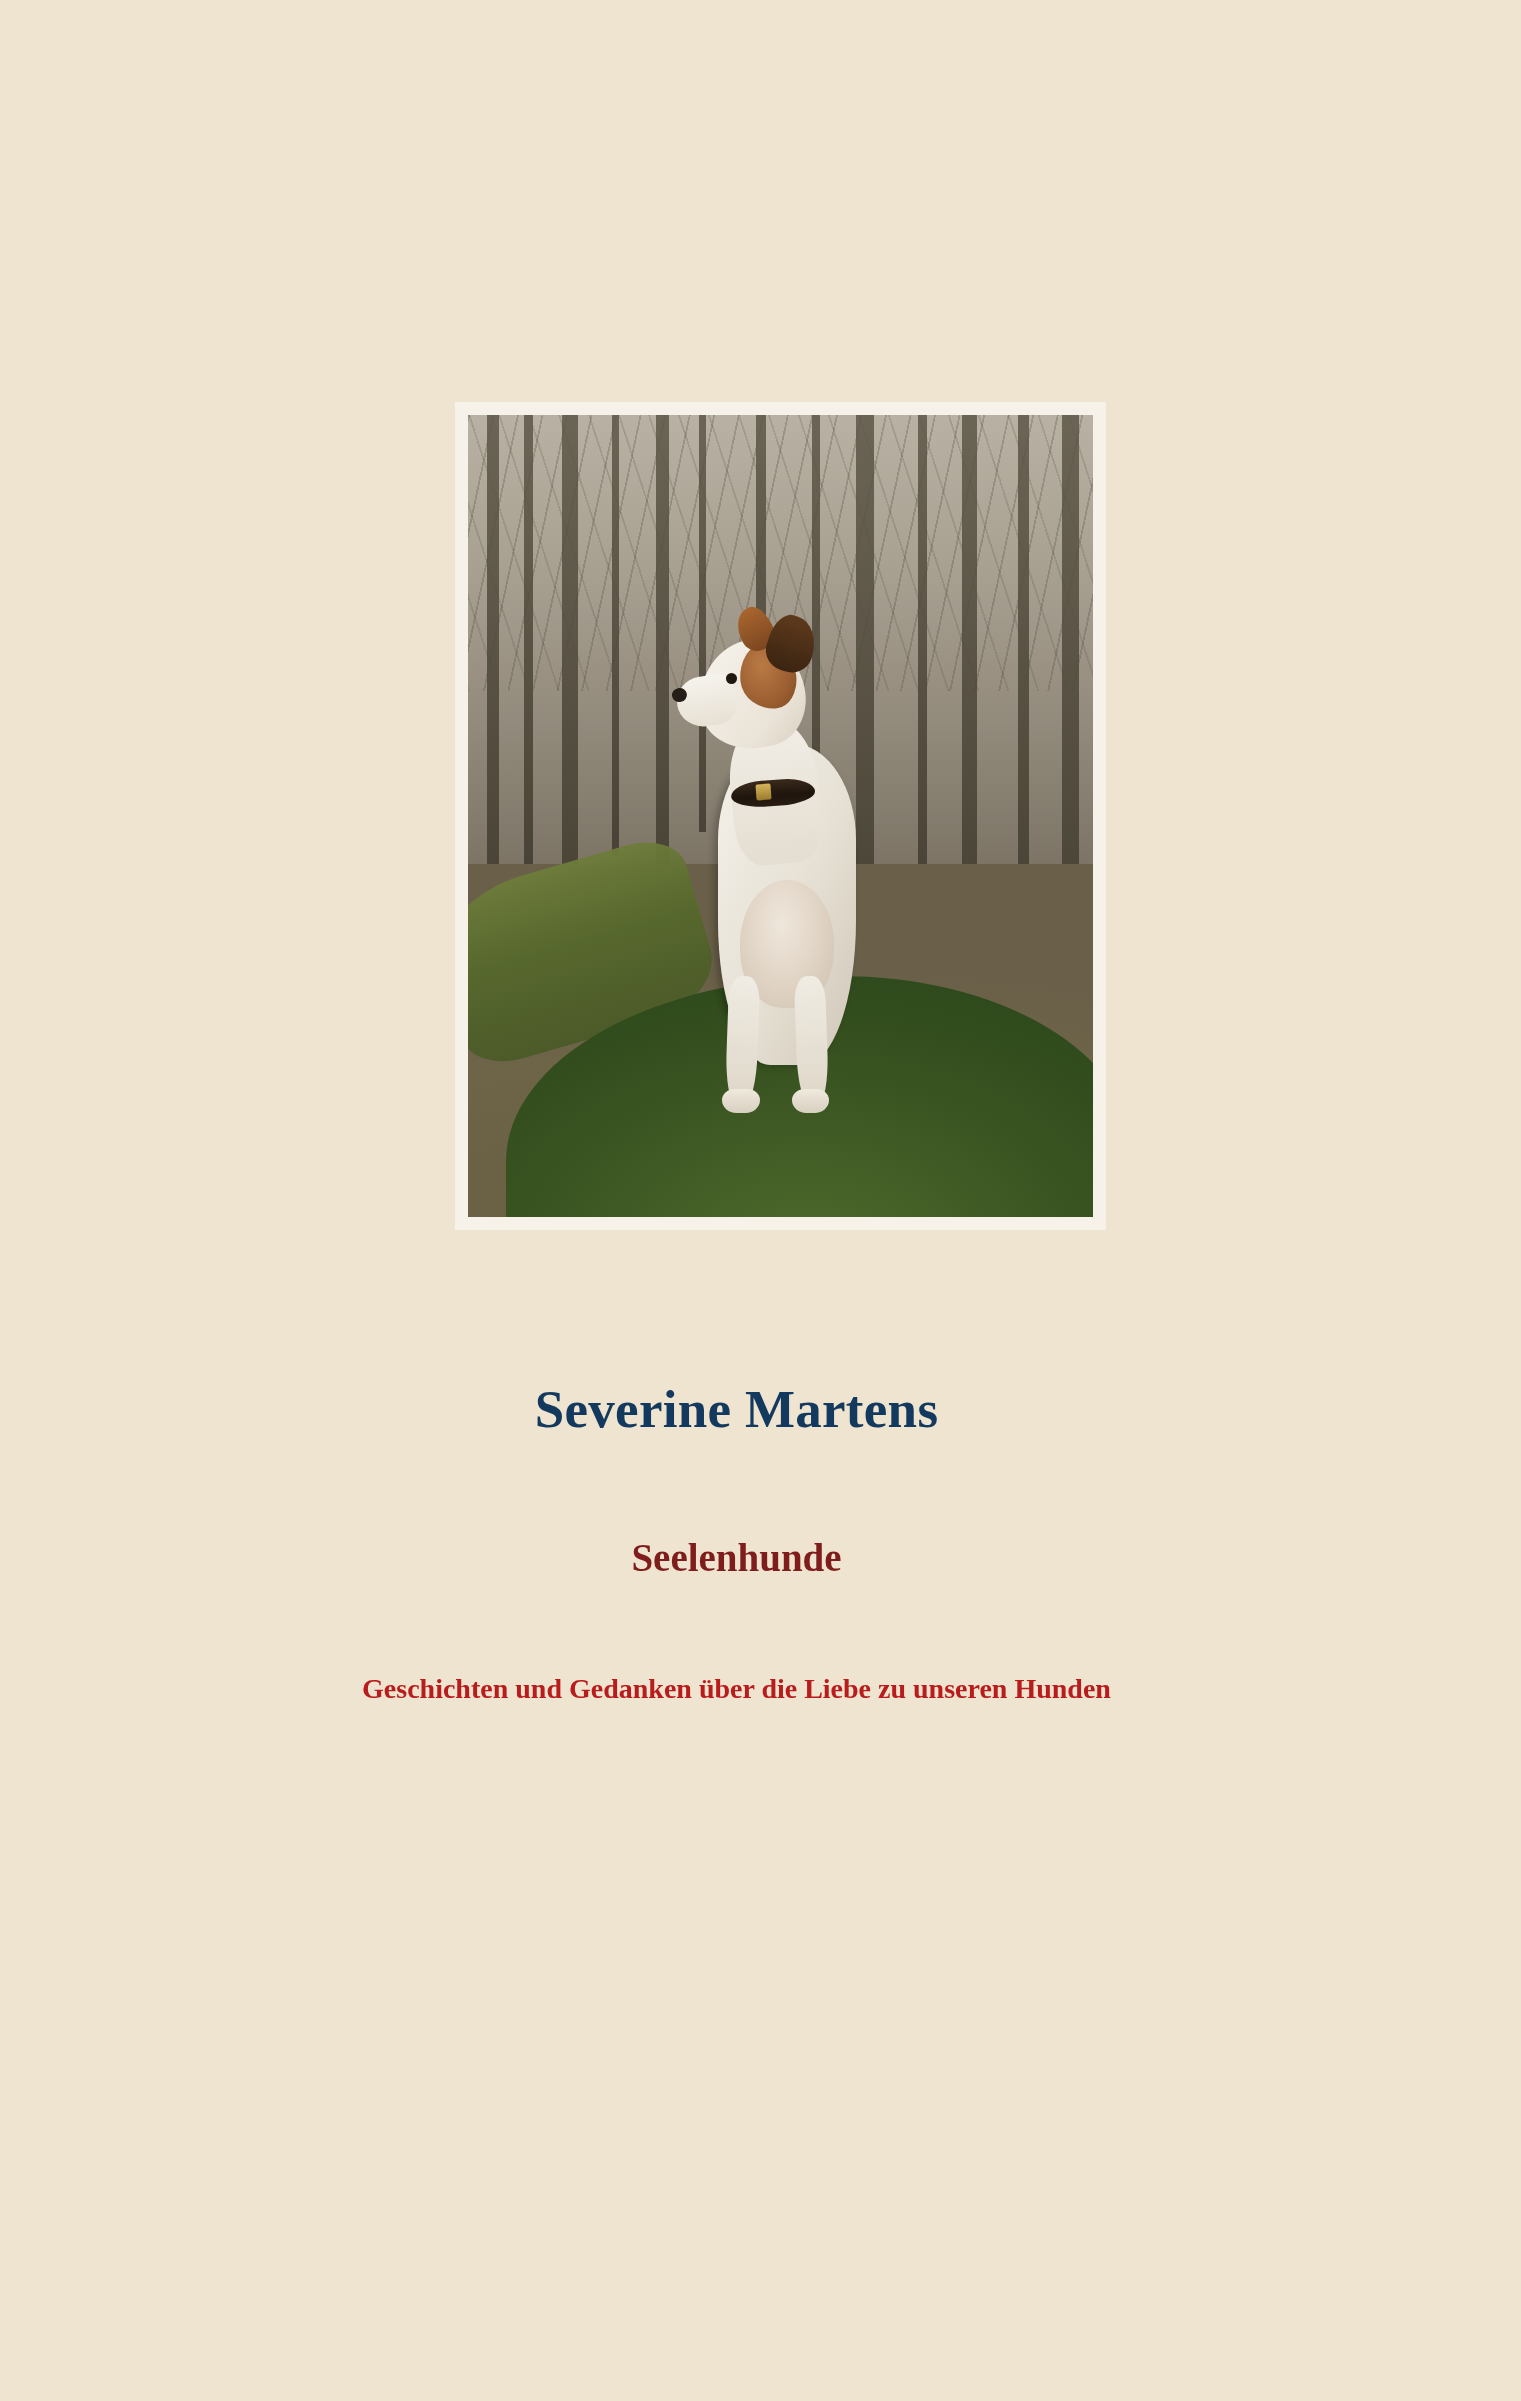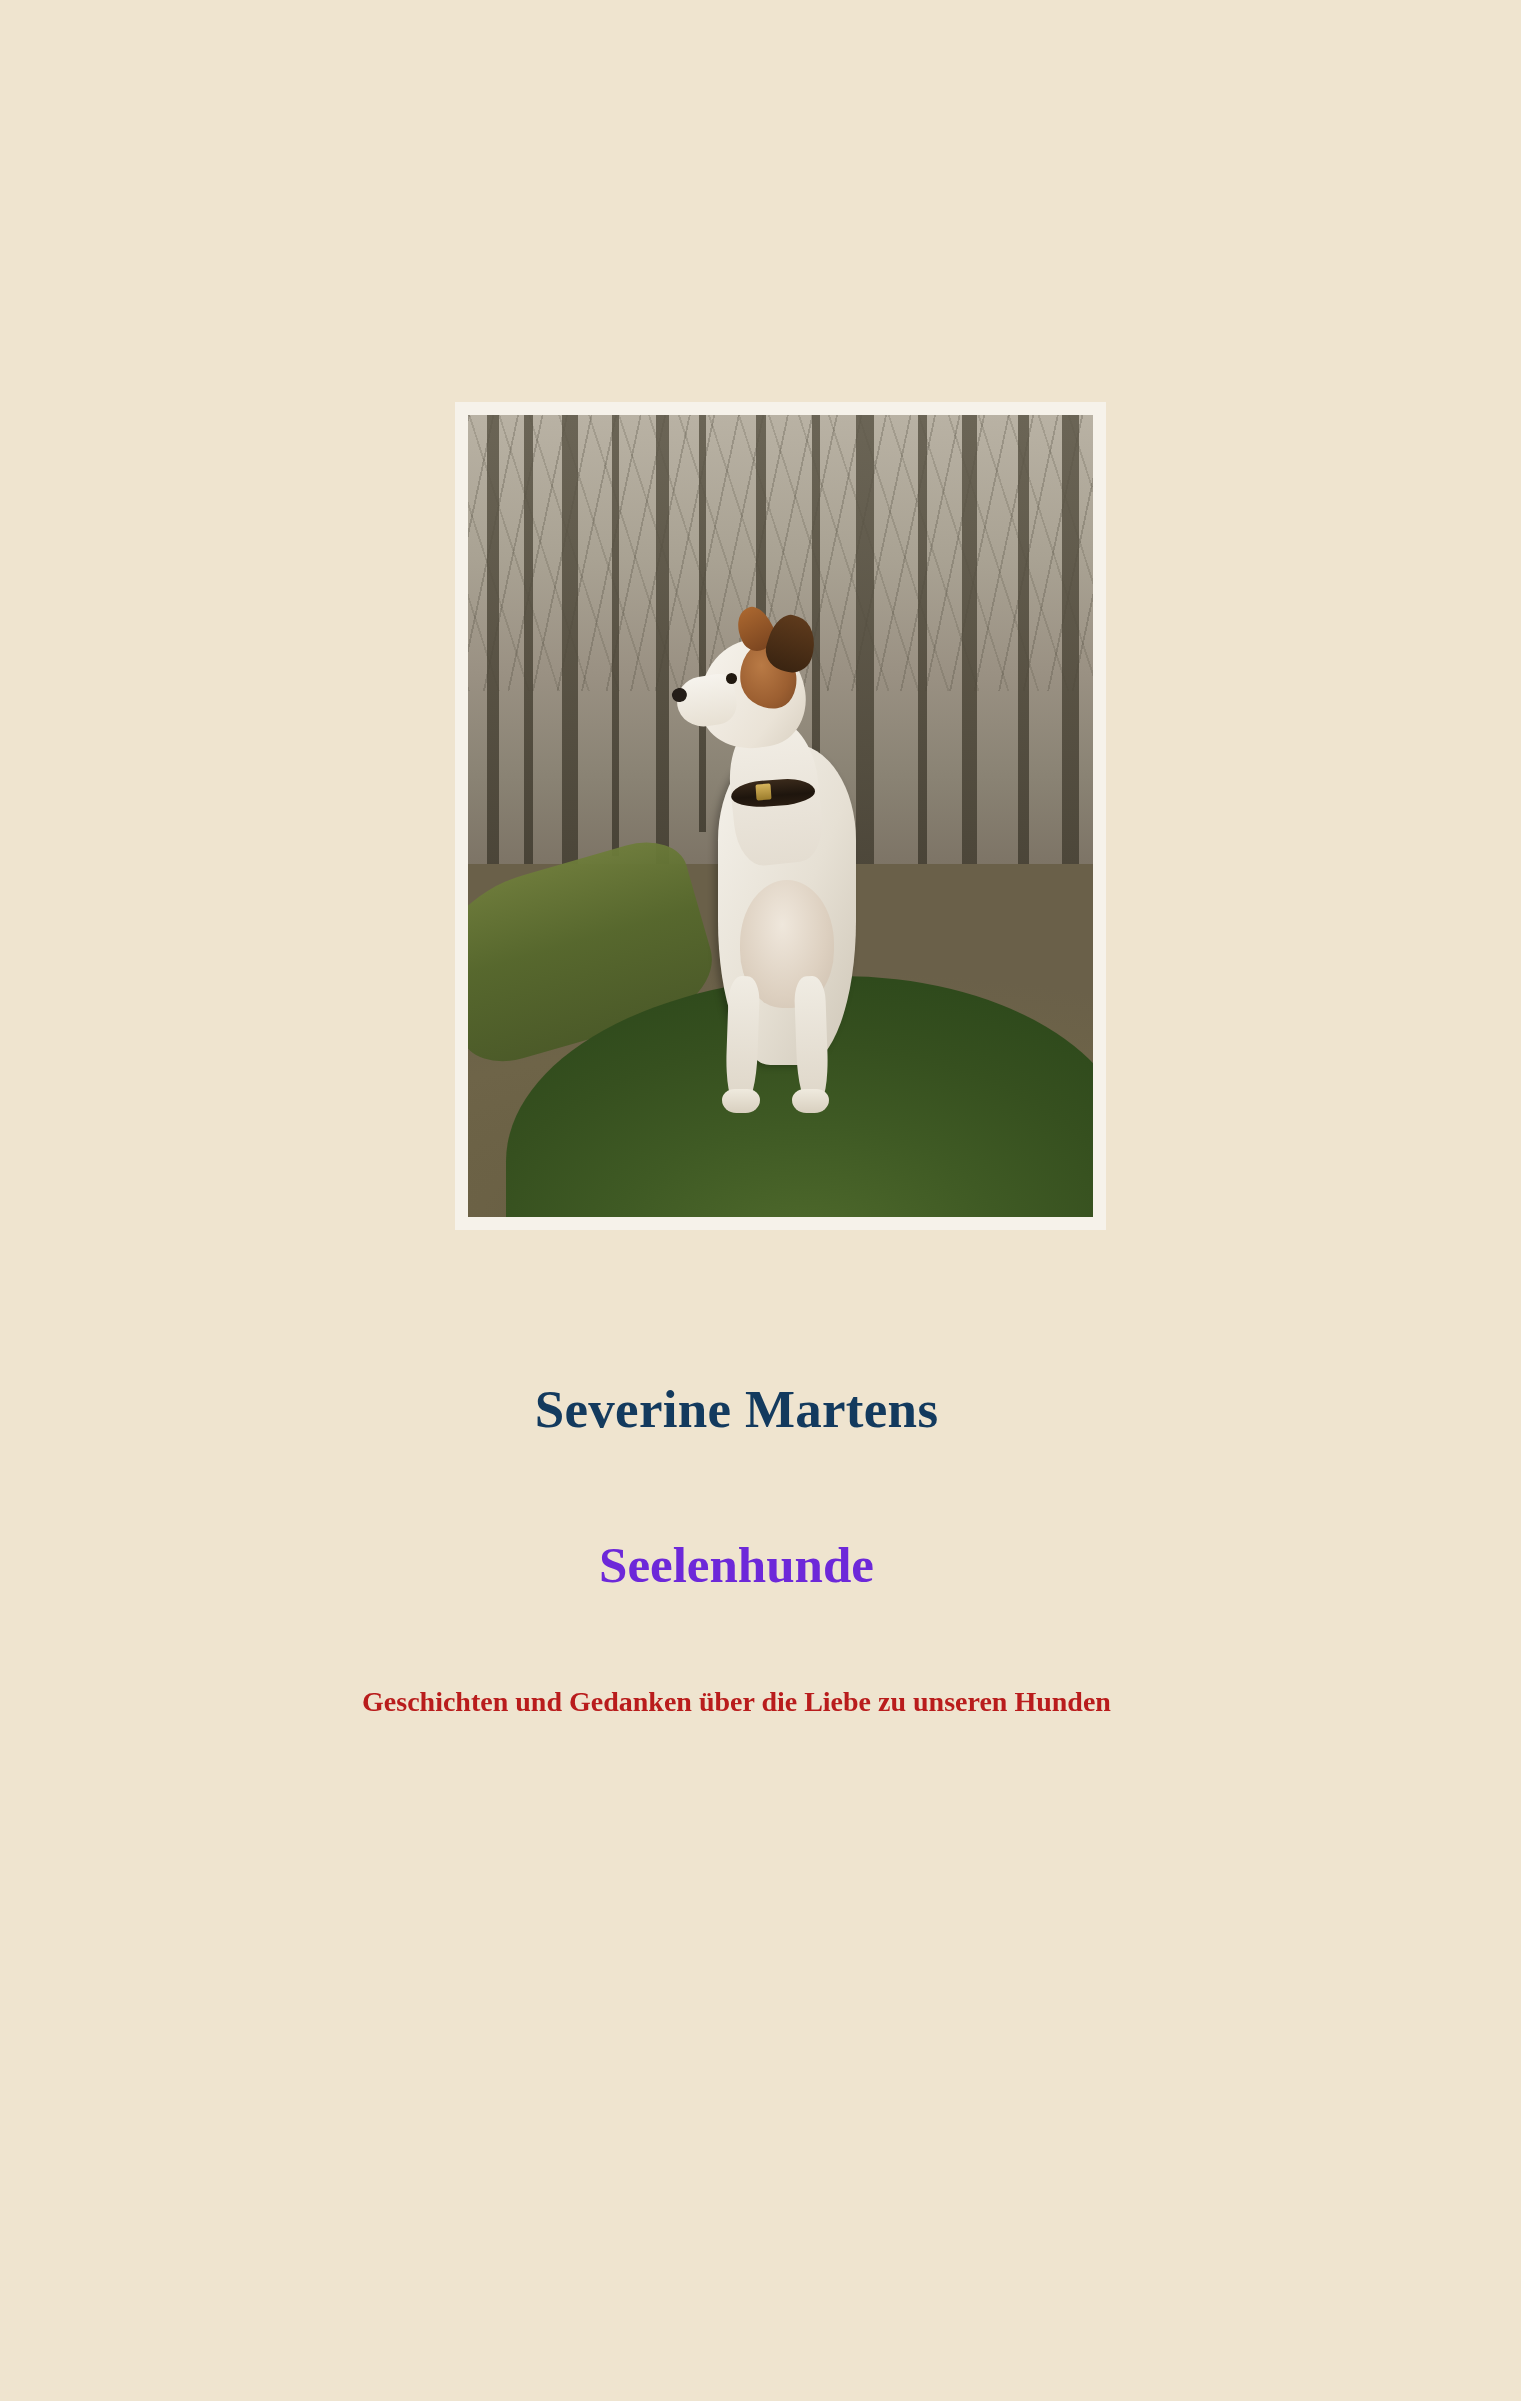--- a/index.html
+++ b/index.html
@@ -278,22 +278,22 @@
   }
   .author {
     color: #133a5e;
     font-size: 53px;
     font-weight: bold;
     letter-spacing: 0.3px;
     margin: 0;
     line-height: 1.1;
   }
   .title {
-    color: #6d28d9;
-    font-size: 51px;
+    color: #7f1d1d;
+    font-size: 39px;
     font-weight: bold;
     margin: 99px 0 0 0;
     line-height: 1.1;
   }
   .subtitle {
     color: #b91c1c;
     font-size: 28px;
     font-weight: bold;
     margin: 92px 0 0 0;
     line-height: 1.2;

